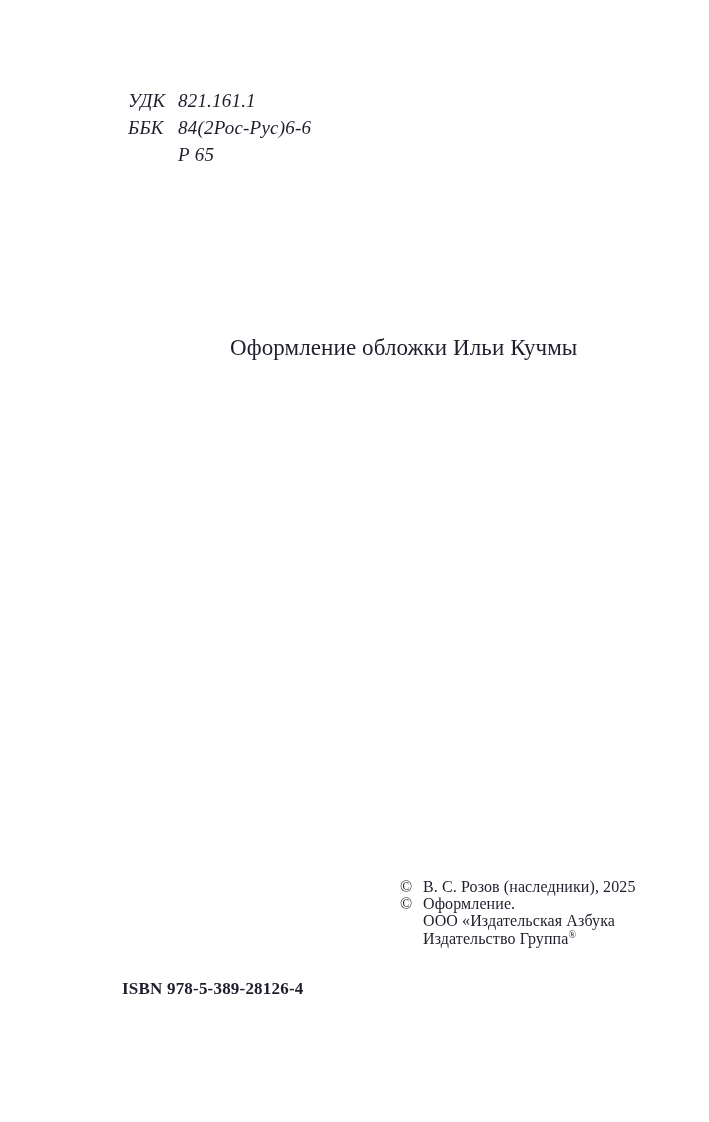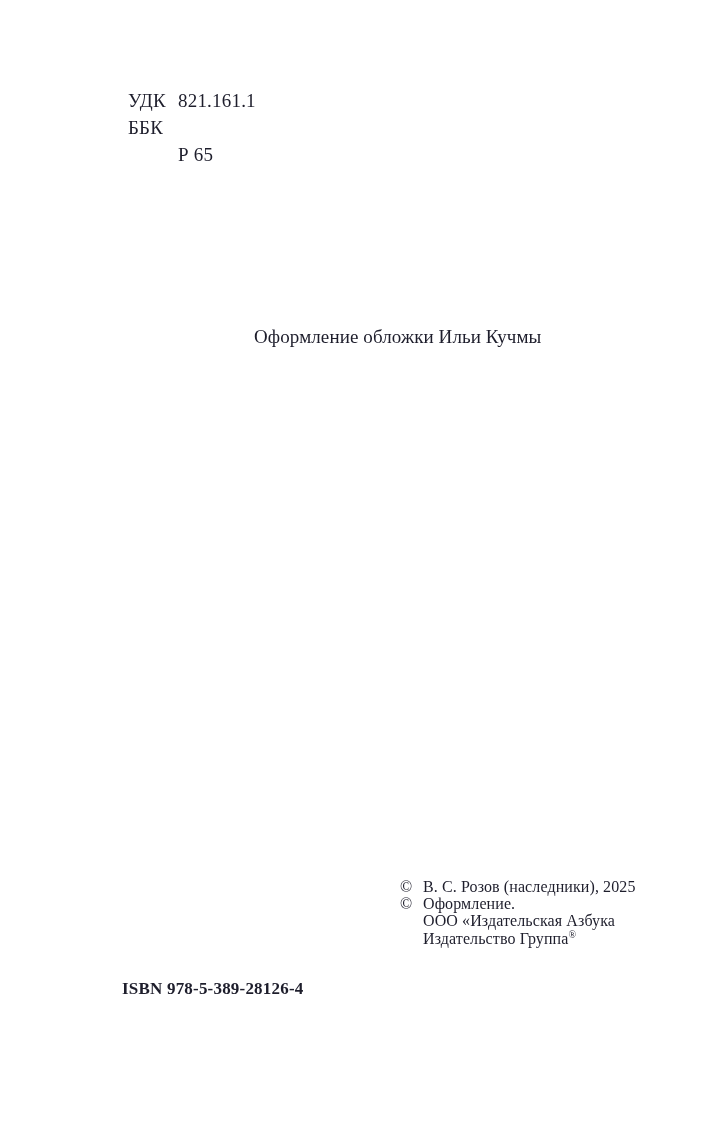--- a/index.html
+++ b/index.html
@@ -19,33 +19,32 @@
     }
     
     .classification {
       position: absolute;
       left: 128px;
       top: 87px;
       font-size: 19px;
       line-height: 27px;
       letter-spacing: 0.2px;
     }
-    .class-row { display: flex; }
+    .class-row { display: flex; font-style: italic; }
     .class-label { width: 50px; flex: 0 0 50px; }
     .class-value { white-space: nowrap; }
     
     .cover-credit {
       position: absolute;
       left: 230px;
-      top: 326px;
-      font-size: 19px;
+      top: 337px;
+      font-size: 23px;
       line-height: 22px;
       white-space: nowrap;
       letter-spacing: 0.1px;
-      margin-left: 24px;
     }
     
     .copyright-block {
       position: absolute;
       left: 400px;
       top: 878px;
       font-size: 16px;
       line-height: 17.2px;
       letter-spacing: 0.1px;
     }
@@ -75,20 +74,21 @@
 
 <div class="page">
 
   <div class="classification">
     <div class="class-row">
       <span class="class-label">УДК</span>
       <span class="class-value">821.161.1</span>
     </div>
     <div class="class-row">
       <span class="class-label">ББК</span>
+      <span class="class-value">84(2Рос-Рус)6-6</span>
     </div>
     <div class="class-row">
       <span class="class-label"></span>
       <span class="class-value">Р 65</span>
     </div>
   </div>
 
   <div class="cover-credit">Оформление обложки Ильи Кучмы</div>
 
   <div class="copyright-block">

